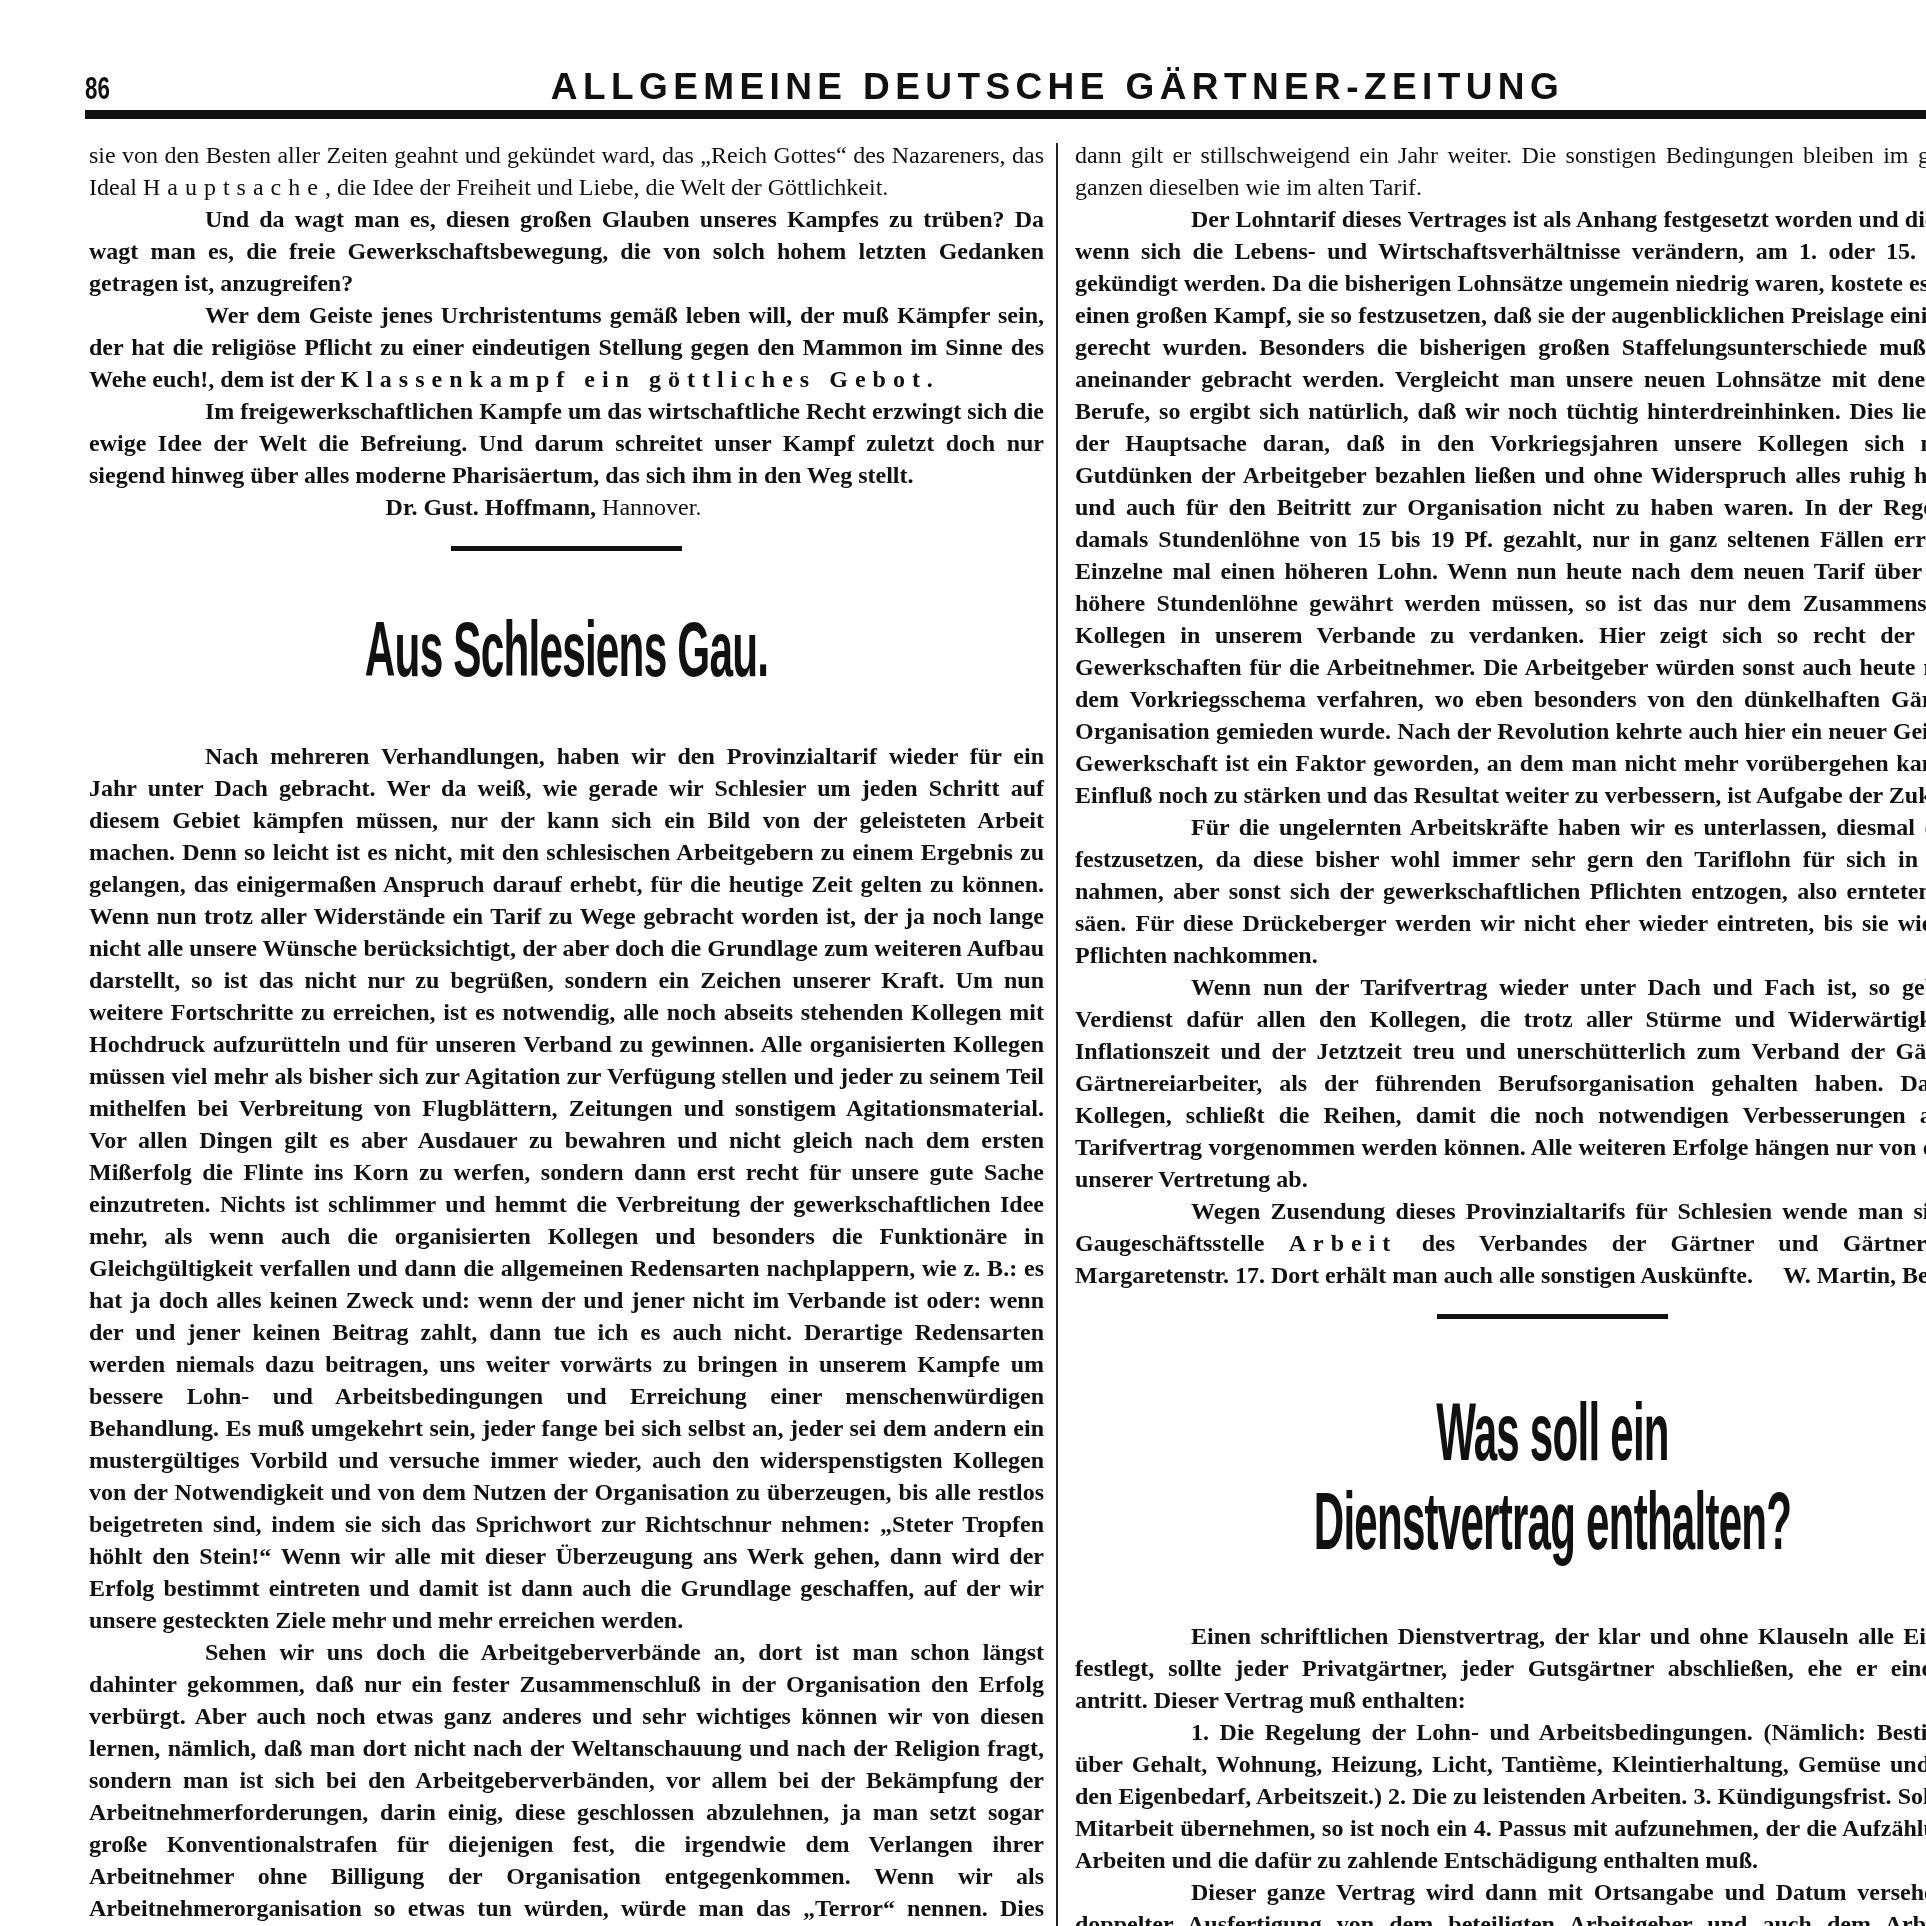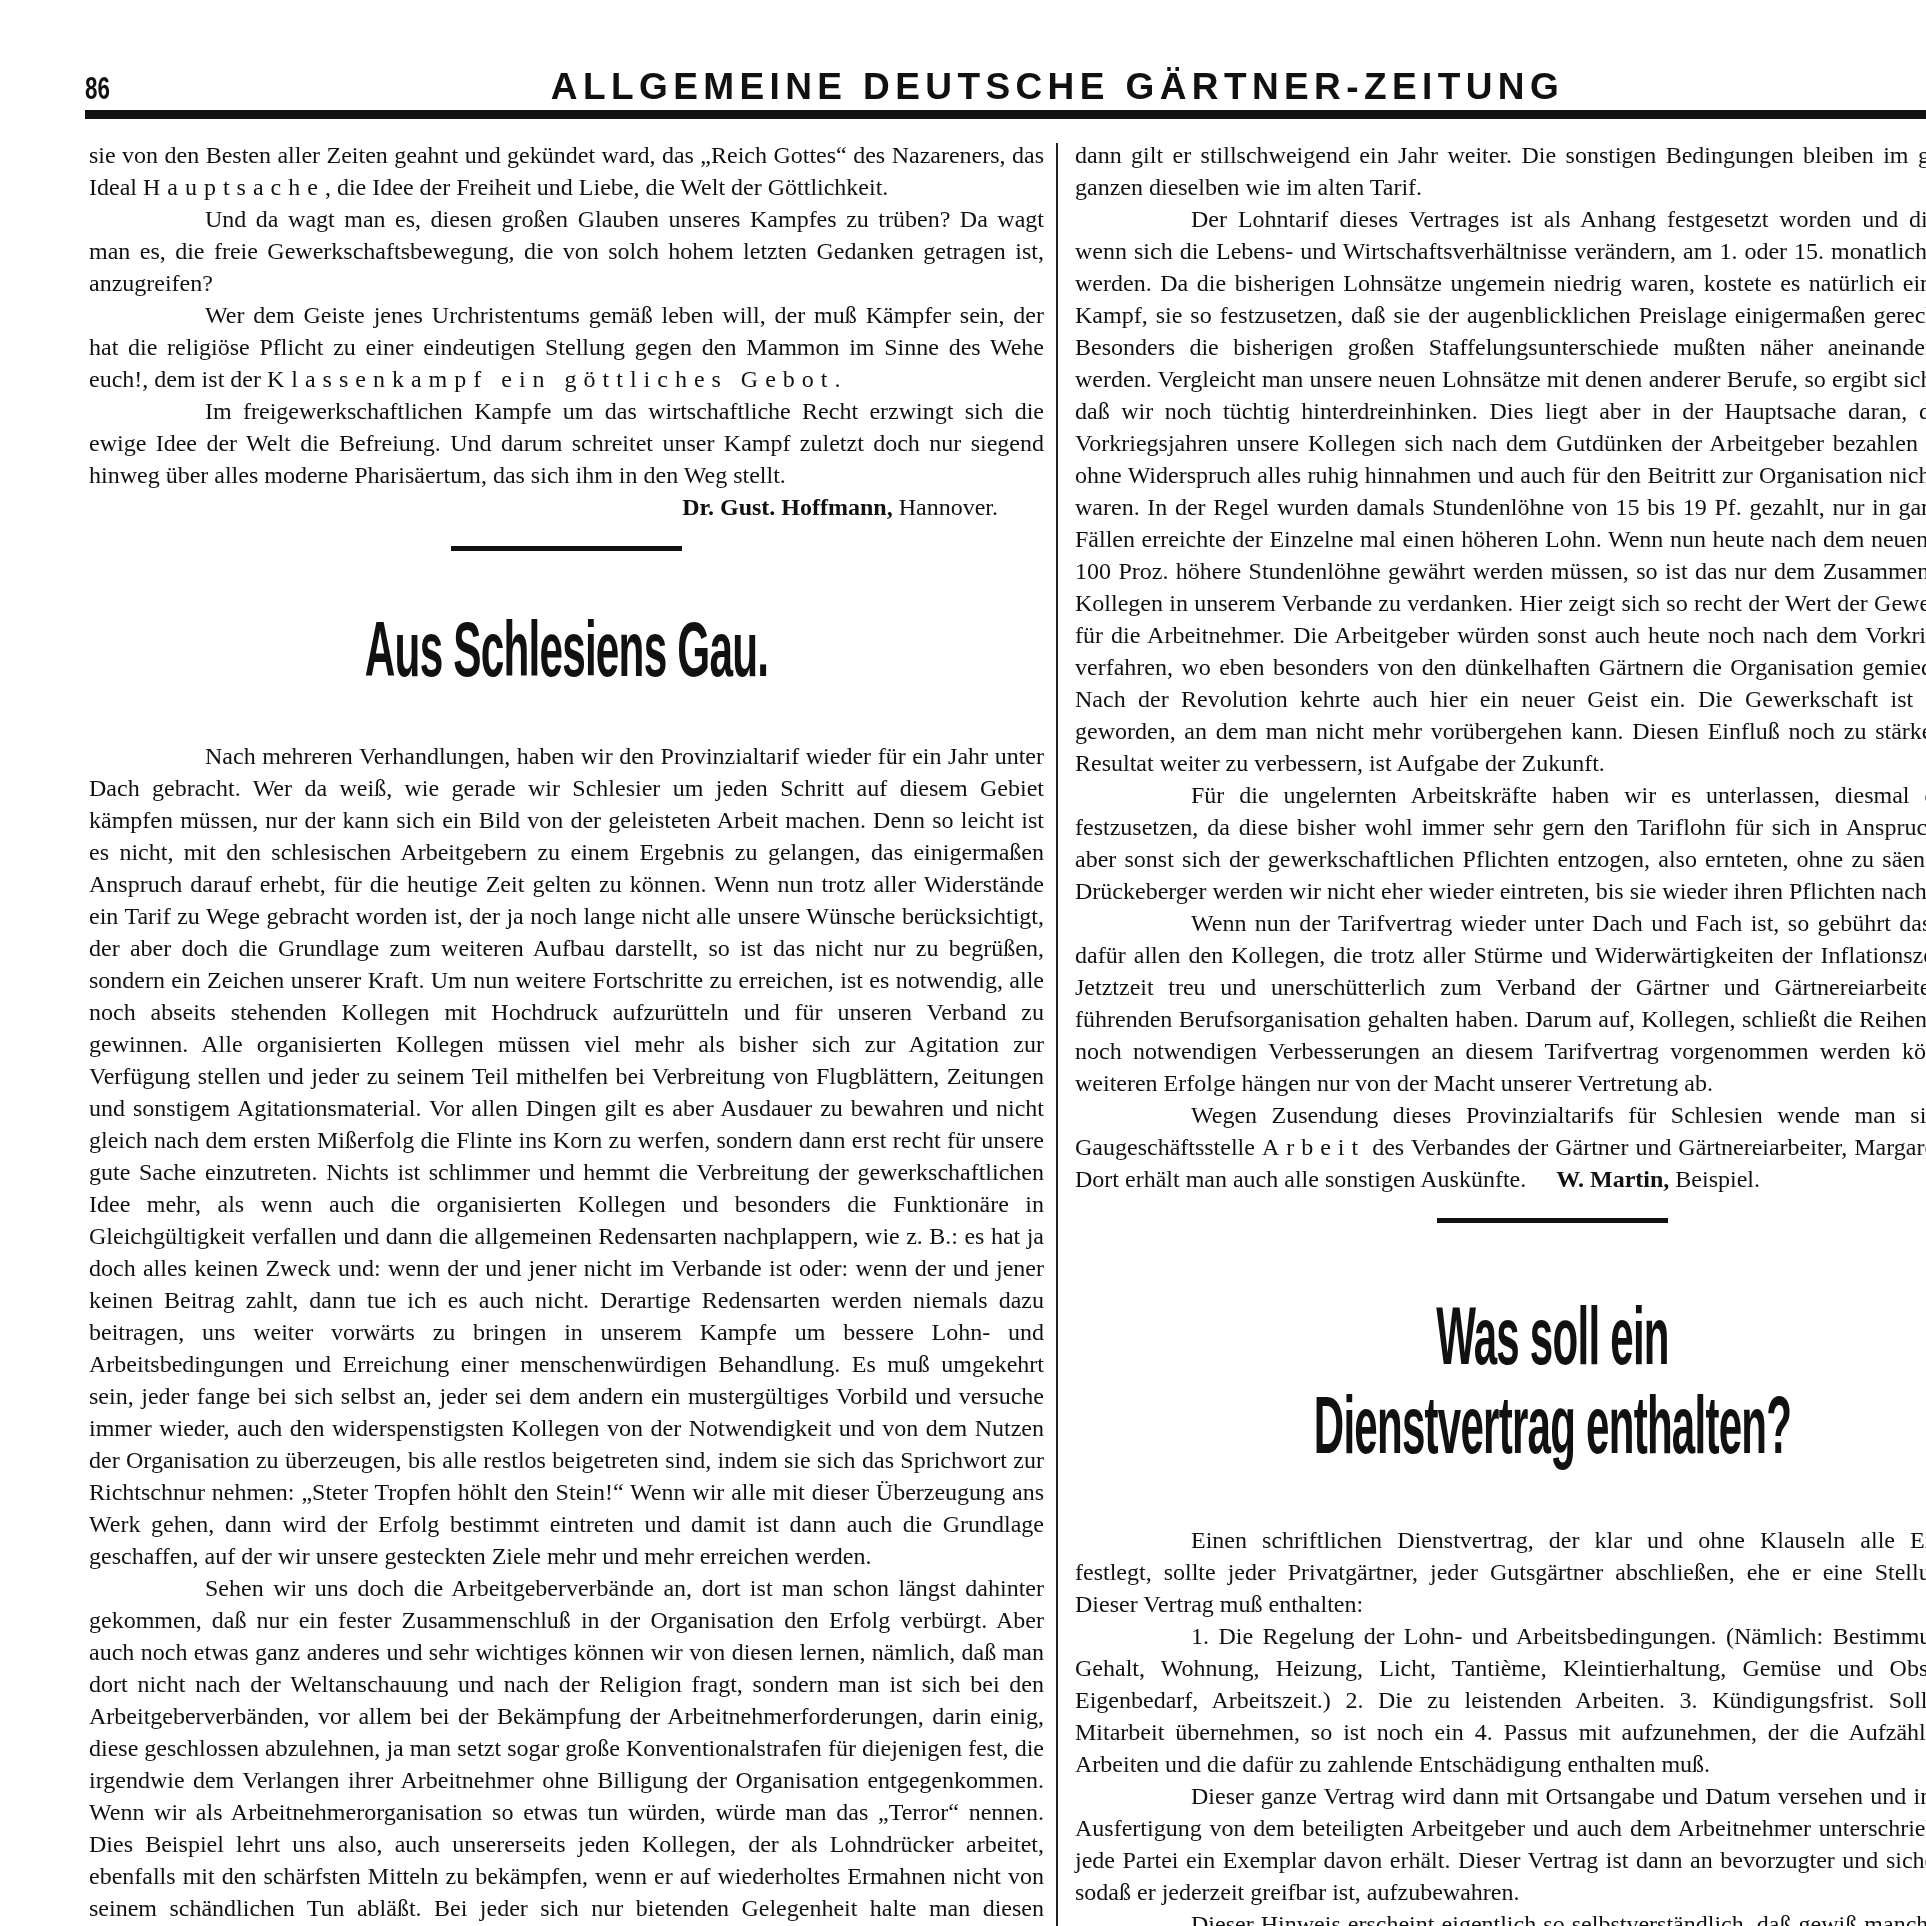--- a/index.html
+++ b/index.html
@@ -14,23 +14,23 @@
   }
   .masthead .pno { position: absolute; left: 0; top: 7.7px; font-size: 32px; font-weight: bold; font-family: "Liberation Sans", sans-serif; transform: scaleX(0.7); transform-origin: left; }
   .masthead .title { position: absolute; left: 0; right: 0; top: 3.9px; text-align: center; font-size: 37px; letter-spacing: 5.4px; font-family: "Liberation Sans Narrow", "Liberation Sans", sans-serif; font-weight: bold; }
   .rule-top { position: absolute; left: 85px; top: 110px; width: 1945px; height: 8.5px; background: #111; }
   .col-divider { position: absolute; left: 1056px; top: 143px; width: 2.3px; height: 2731px; background: #222; }
 
   .col { position: absolute; top: 139px; width: 955px; font-size: 24px; line-height: 32px; text-align: justify; hyphens: manual; }
   .col-left { left: 89px; }
   .col-right { left: 1075px; }
   .col p { margin: 0; text-indent: 0; }
-  .col p.indent { text-indent: 116px; }
+  .col p.indent { text-indent: 116px; font-weight: bold; }
   .spaced { letter-spacing: 7px; }
-  .sig { text-align: right; padding-right: 46px; font-weight: bold; }
+  .sig { text-align: center; padding-right: 46px; font-weight: bold; }
   .sig .place { font-weight: normal; }
   .small-rule { width: 231px; height: 4.6px; background: #111; margin: 23px auto; }
   .headline {
     text-align: center; font-family: "Liberation Sans", "DejaVu Sans", sans-serif;
     font-weight: bold; font-size: 77px; line-height: 89px;
     transform: scaleX(0.55); transform-origin: center; margin: 54px 0 46px 0;
     letter-spacing: -1.5px;
   }
   .headline.h2 { font-size: 81px; margin: 69px 0 54px 0; transform: scaleX(0.52); }
 </style>

